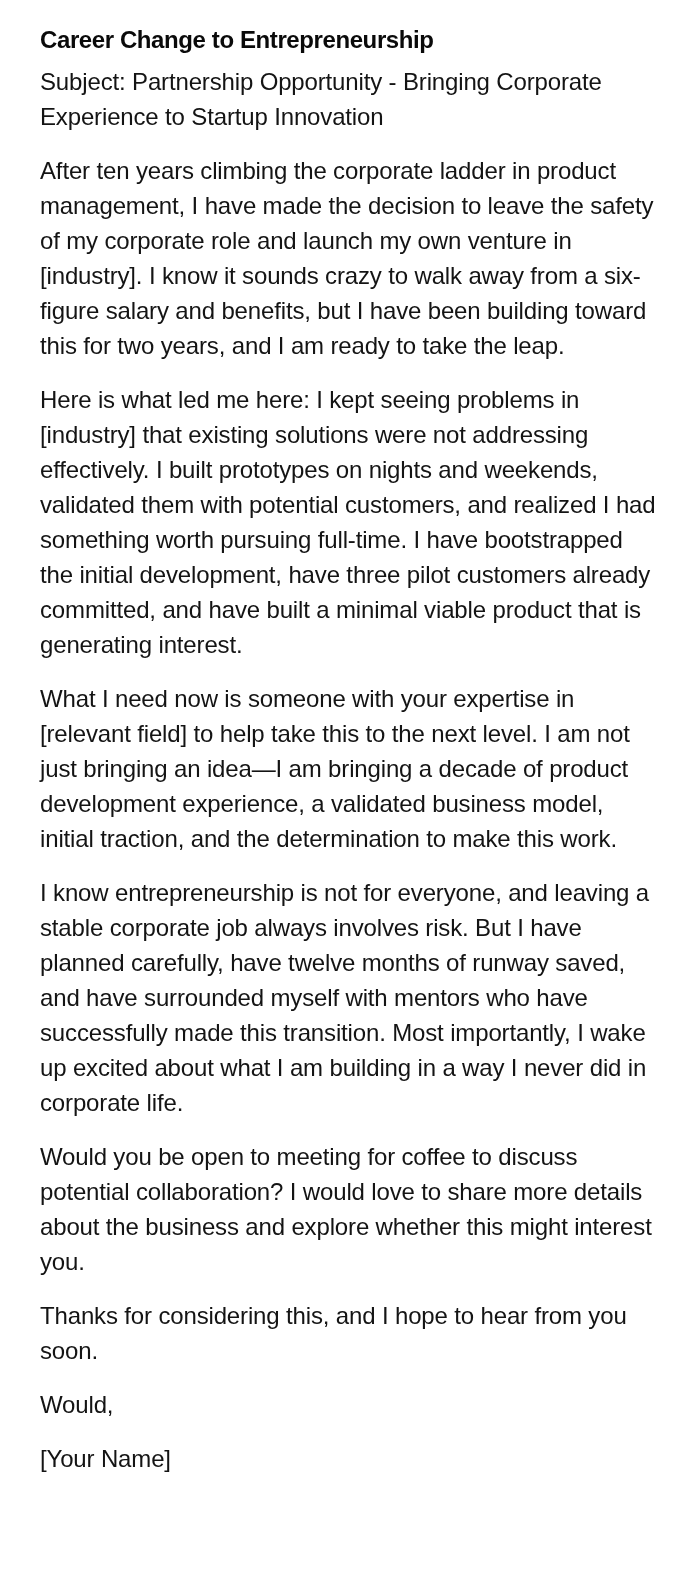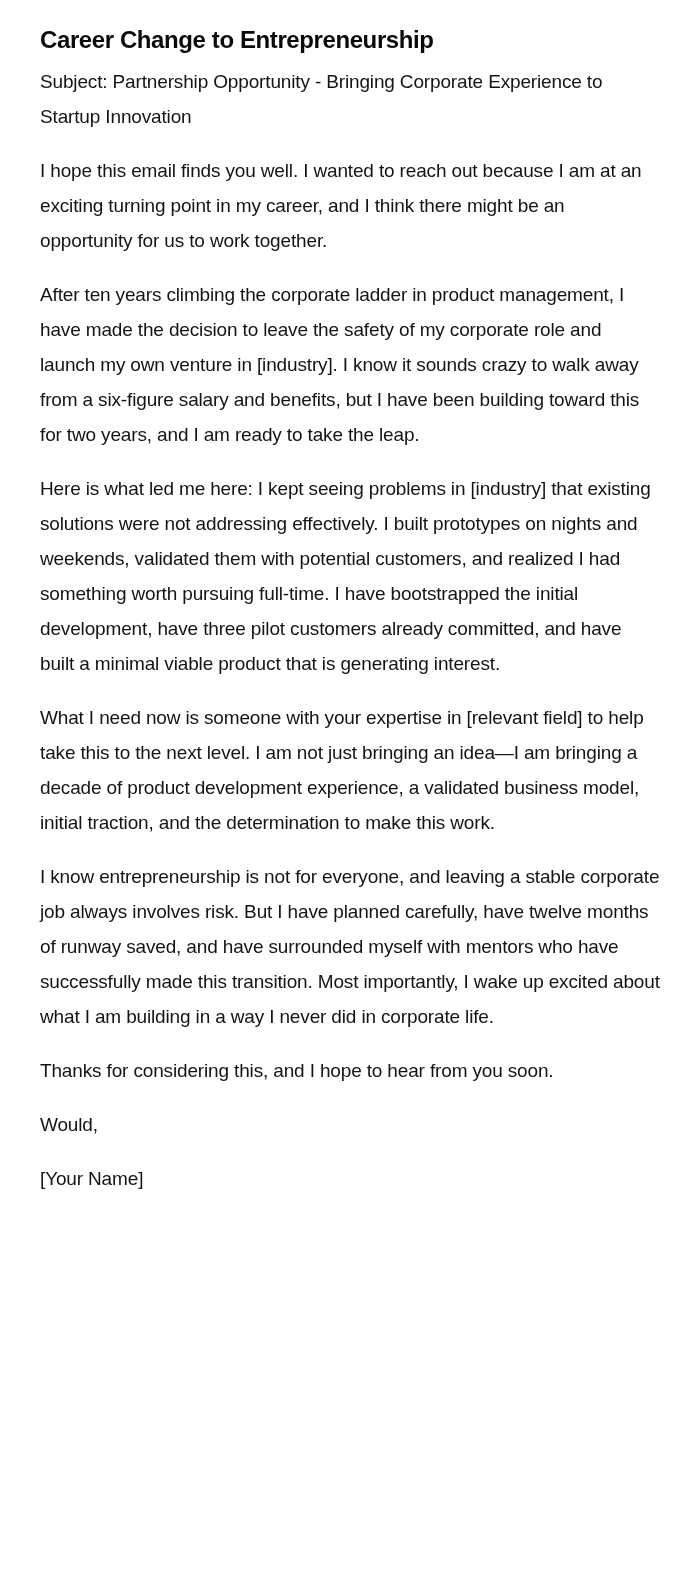--- a/index.html
+++ b/index.html
@@ -17,35 +17,35 @@
     }
     .title {
       font-size: 24px;
       font-weight: bold;
       letter-spacing: -0.4px;
       line-height: 36px;
       margin: 0 0 6px 0;
       color: #0a0a0a;
     }
     .para {
-      font-size: 19px;
+      font-size: 24px;
       line-height: 35px;
       margin: 0 0 19px 0;
       letter-spacing: -0.15px;
       color: #141414;
     }
     .subject { margin-bottom: 19px; }
   </style>
 </head>
 <body>
 
 <div class="doc">
   <h1 class="title">Career Change to Entrepreneurship</h1>
   <p class="para subject">Subject: Partnership Opportunity - Bringing Corporate Experience to Startup Innovation</p>
-  <p class="para">I hope this email finds you well. I wanted to reach out because I am at an exciting turning point in my career, and I think there might be an opportunity for us to work together.</p>
   <p class="para">After ten years climbing the corporate ladder in product management, I have made the decision to leave the safety of my corporate role and launch my own venture in [industry]. I know it sounds crazy to walk away from a six-figure salary and benefits, but I have been building toward this for two years, and I am ready to take the leap.</p>
   <p class="para">Here is what led me here: I kept seeing problems in [industry] that existing solutions were not addressing effectively. I built prototypes on nights and weekends, validated them with potential customers, and realized I had something worth pursuing full-time. I have bootstrapped the initial development, have three pilot customers already committed, and have built a minimal viable product that is generating interest.</p>
   <p class="para">What I need now is someone with your expertise in [relevant field] to help take this to the next level. I am not just bringing an idea—I am bringing a decade of product development experience, a validated business model, initial traction, and the determination to make this work.</p>
   <p class="para">I know entrepreneurship is not for everyone, and leaving a stable corporate job always involves risk. But I have planned carefully, have twelve months of runway saved, and have surrounded myself with mentors who have successfully made this transition. Most importantly, I wake up excited about what I am building in a way I never did in corporate life.</p>
+  <p class="para">Would you be open to meeting for coffee to discuss potential collaboration? I would love to share more details about the business and explore whether this might interest you.</p>
   <p class="para">Thanks for considering this, and I hope to hear from you soon.</p>
   <p class="para">Would,</p>
   <p class="para">[Your Name]</p>
 </div>
 
 </body></html>

